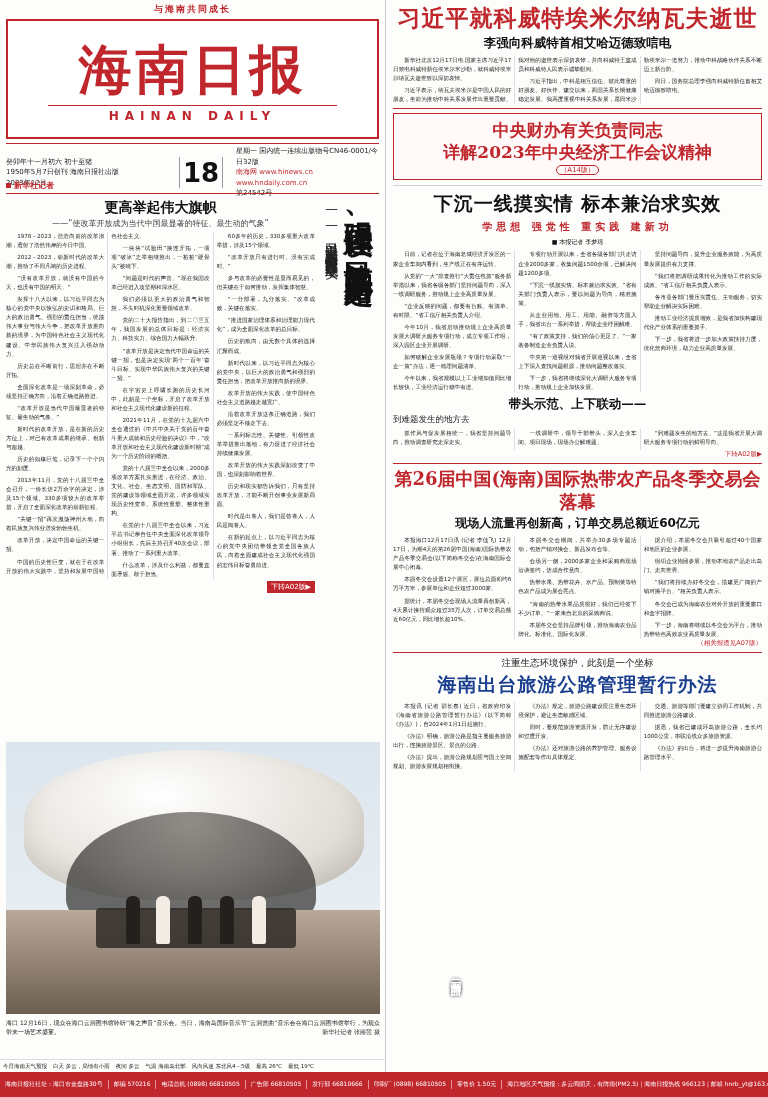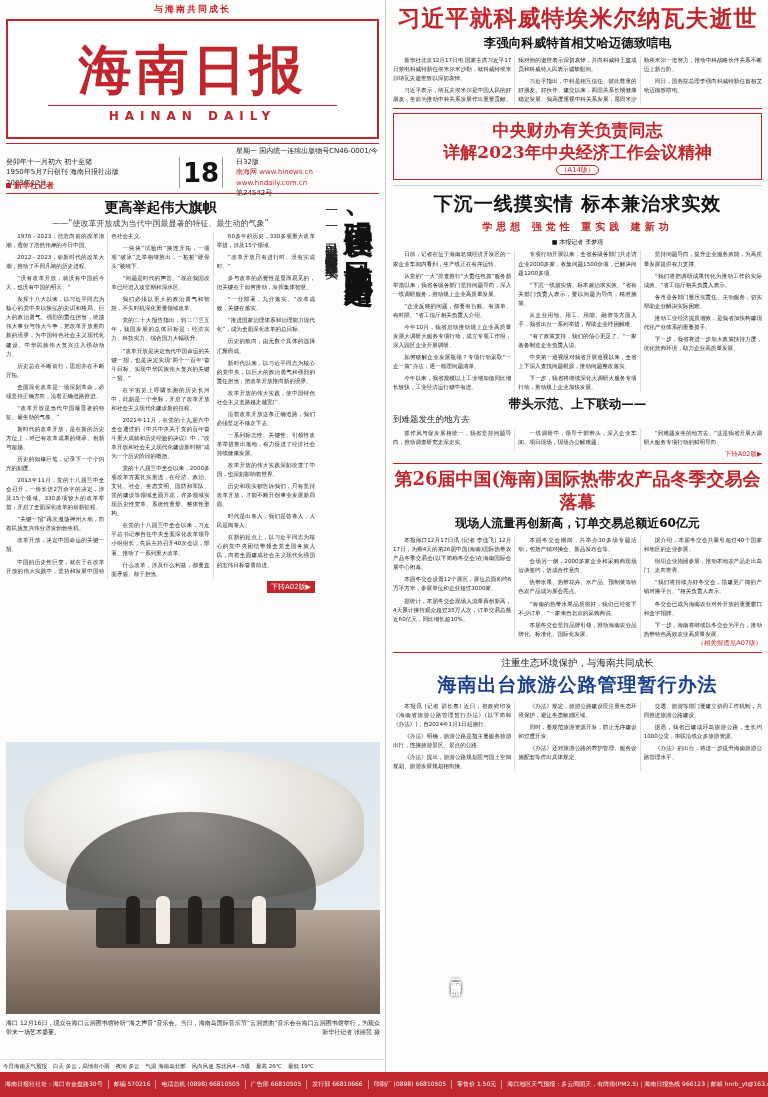--- a/index.html
+++ b/index.html
@@ -390,21 +390,21 @@
         <p class="rbody">“我们将持续办好冬交会，搭建更广阔的产销对接平台。”相关负责人表示。</p>
         <p class="rbody">冬交会已成为海南农业对外开放的重要窗口和金字招牌。</p>
         <p class="rbody">下一步，海南将继续以冬交会为平台，推动热带特色高效农业高质量发展。</p>
       </div>
       <div class="turn-r2">（相关报道见A07版）</div>
     </div>
 
     <hr class="hr-red">
 
     <div>
-      <div class="r-h3s">注重生态环境保护，与海南共同成长</div>
+      <div class="r-h3s">注重生态环境保护，此刻是一个坐标</div>
       <div class="r-h3">海南出台旅游公路管理暂行办法</div>
       <div class="cols3">
         <p class="rbody">本报讯 (记者 邵长春) 近日，省政府印发《海南省旅游公路管理暂行办法》(以下简称《办法》)，自2024年1月1日起施行。</p>
         <p class="rbody">《办法》明确，旅游公路是指主要服务旅游出行，连接旅游景区、景点的公路。</p>
         <p class="rbody">《办法》提出，旅游公路规划应与国土空间规划、旅游发展规划相衔接。</p>
         <p class="rbody">《办法》规定，旅游公路建设应注重生态环境保护，避让生态敏感区域。</p>
         <p class="rbody">同时，要规范旅游资源开发，防止无序建设和过度开发。</p>
         <p class="rbody">《办法》还对旅游公路的养护管理、服务设施配套等作出具体规定。</p>
         <p class="rbody">交通、旅游等部门要建立协同工作机制，共同推进旅游公路建设。</p>
         <p class="rbody">据悉，我省已建成环岛旅游公路，全长约1000公里，串联沿线众多旅游资源。</p>

